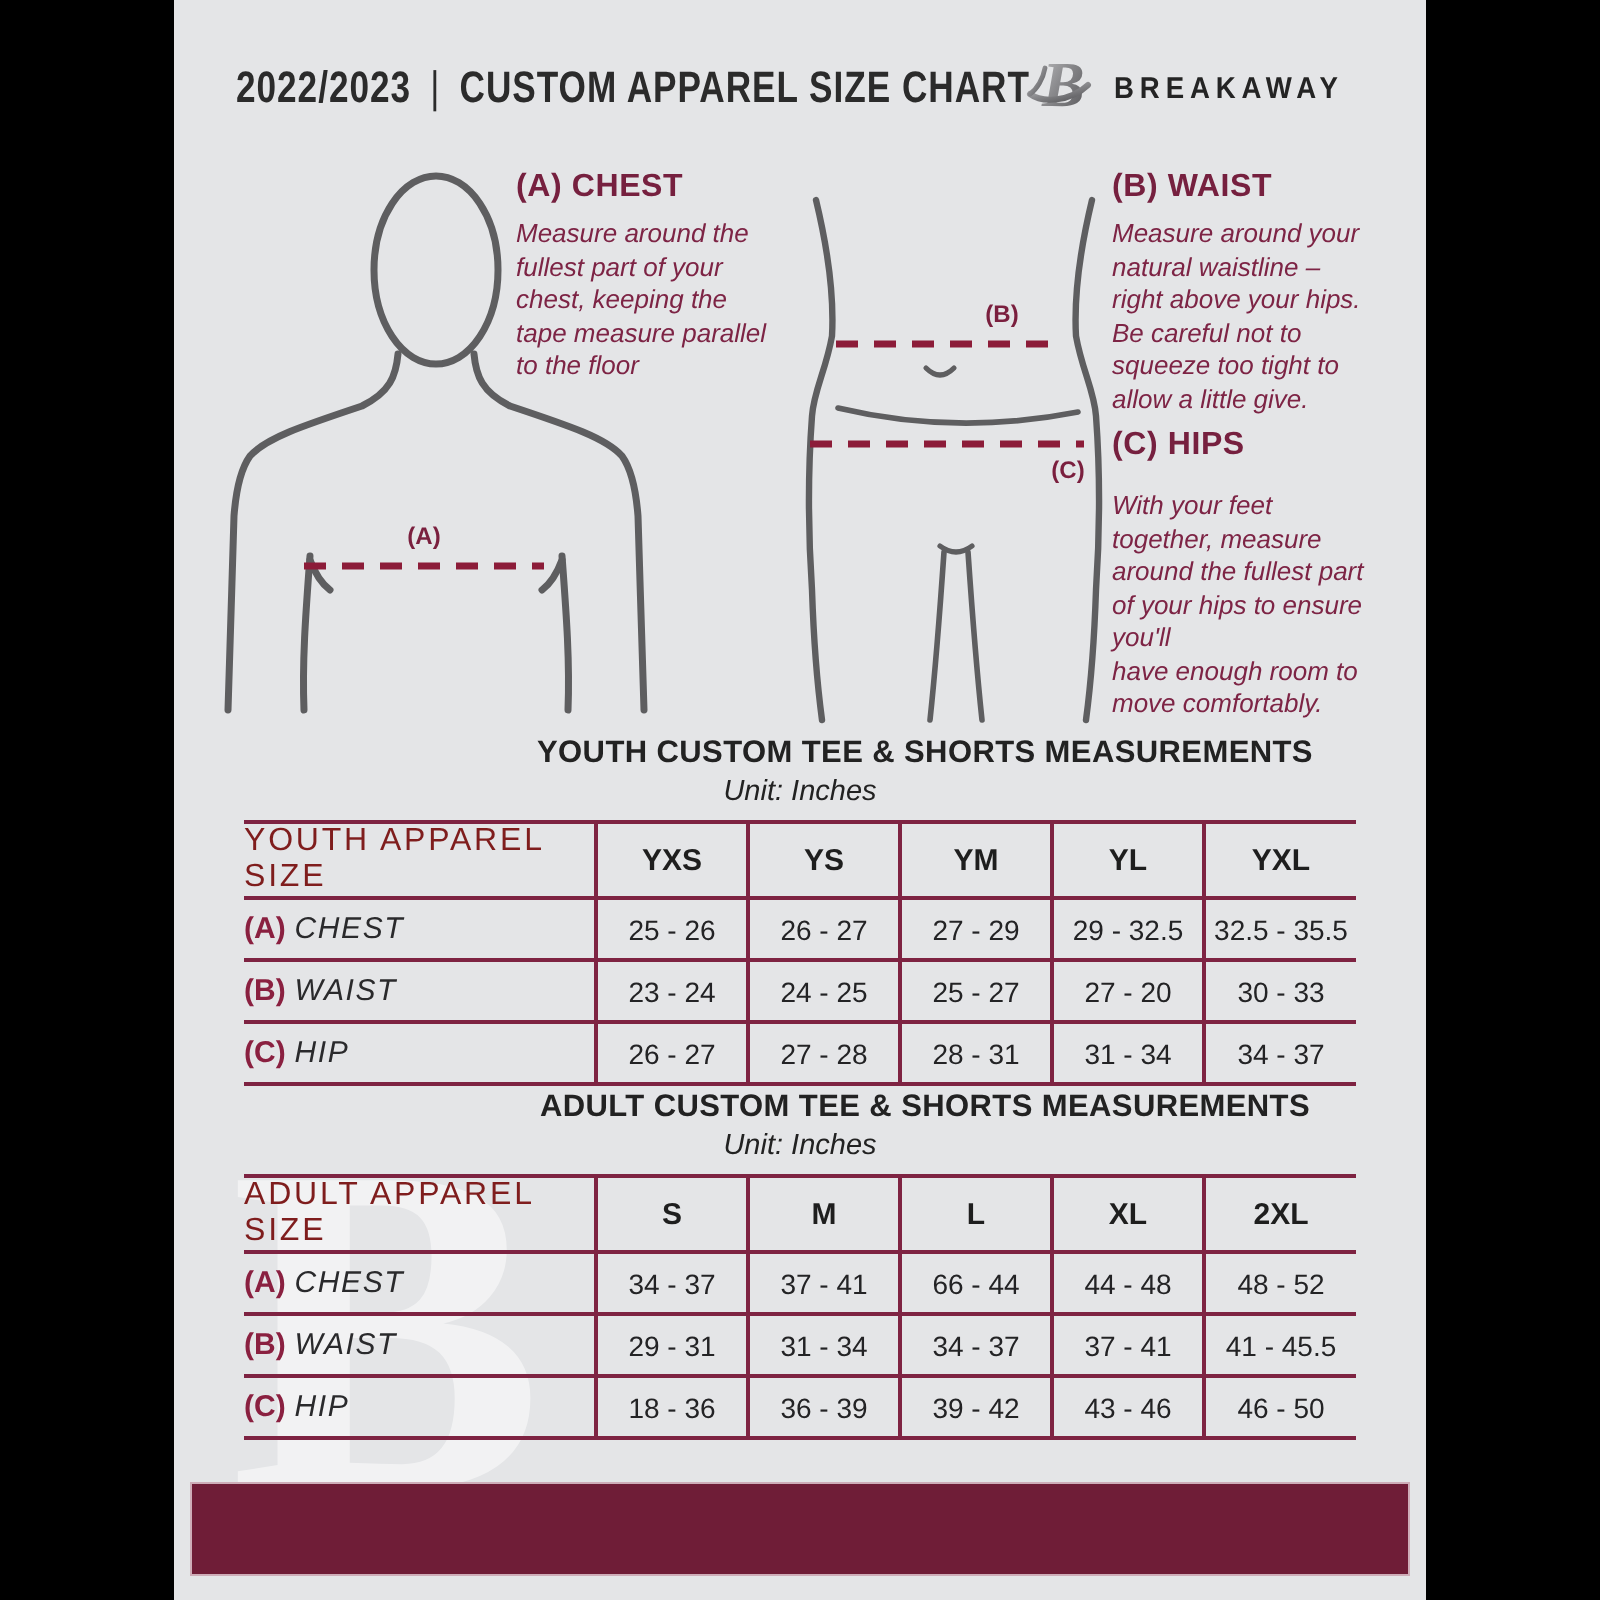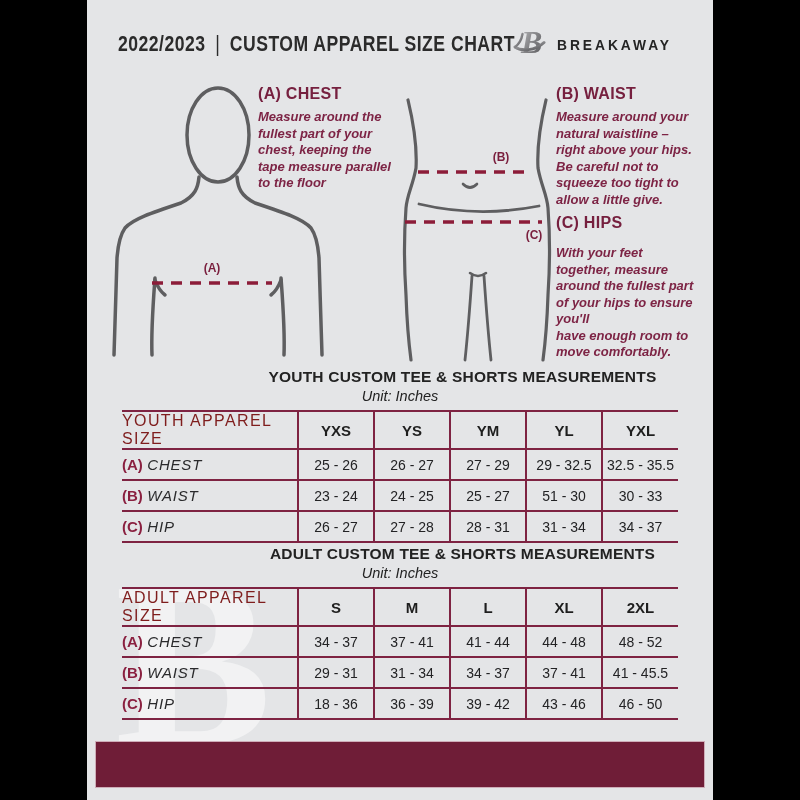--- a/index.html
+++ b/index.html
@@ -38,21 +38,21 @@
   .diagram-svg{position:absolute;left:0;top:80px;}
   .diag-label{
     position:absolute;width:44px;text-align:center;
     font-size:12px;font-weight:bold;color:#7A1F3E;
   }
   .instr-heading{
     position:absolute;font-size:16px;font-weight:800;color:#76203F;
     letter-spacing:0.3px;white-space:nowrap;
   }
   .instr-body{
-    position:absolute;font-size:13px;font-style:italic;font-weight:700;
+    position:absolute;font-size:13px;font-style:italic;font-weight:400;
     color:#7D2445;line-height:16.5px;white-space:pre-line;
   }
 
   
   .sec-title{
     position:absolute;left:0;width:751px;text-align:center;
     font-size:15.5px;font-weight:bold;color:#222;letter-spacing:0.2px;
   }
   .sec-unit{
     position:absolute;left:0;width:626px;text-align:center;
@@ -197,21 +197,21 @@
         <td class="val">26 - 27</td>
         <td class="val">27 - 29</td>
         <td class="val">29 - 32.5</td>
         <td class="val">32.5 - 35.5</td>
       </tr>
       <tr>
         <td class="lbl"><span class="row-prefix">(B)</span> <span class="row-name">WAIST</span></td>
         <td class="val">23 - 24</td>
         <td class="val">24 - 25</td>
         <td class="val">25 - 27</td>
-        <td class="val">51 - 30</td>
+        <td class="val">27 - 20</td>
         <td class="val">30 - 33</td>
       </tr>
       <tr>
         <td class="lbl"><span class="row-prefix">(C)</span> <span class="row-name">HIP</span></td>
         <td class="val">26 - 27</td>
         <td class="val">27 - 28</td>
         <td class="val">28 - 31</td>
         <td class="val">31 - 34</td>
         <td class="val">34 - 37</td>
       </tr>
@@ -236,21 +236,21 @@
         <td class="size-hd">S</td>
         <td class="size-hd">M</td>
         <td class="size-hd">L</td>
         <td class="size-hd">XL</td>
         <td class="size-hd">2XL</td>
       </tr>
       <tr>
         <td class="lbl"><span class="row-prefix">(A)</span> <span class="row-name">CHEST</span></td>
         <td class="val">34 - 37</td>
         <td class="val">37 - 41</td>
-        <td class="val">41 - 44</td>
+        <td class="val">66 - 44</td>
         <td class="val">44 - 48</td>
         <td class="val">48 - 52</td>
       </tr>
       <tr>
         <td class="lbl"><span class="row-prefix">(B)</span> <span class="row-name">WAIST</span></td>
         <td class="val">29 - 31</td>
         <td class="val">31 - 34</td>
         <td class="val">34 - 37</td>
         <td class="val">37 - 41</td>
         <td class="val">41 - 45.5</td>

